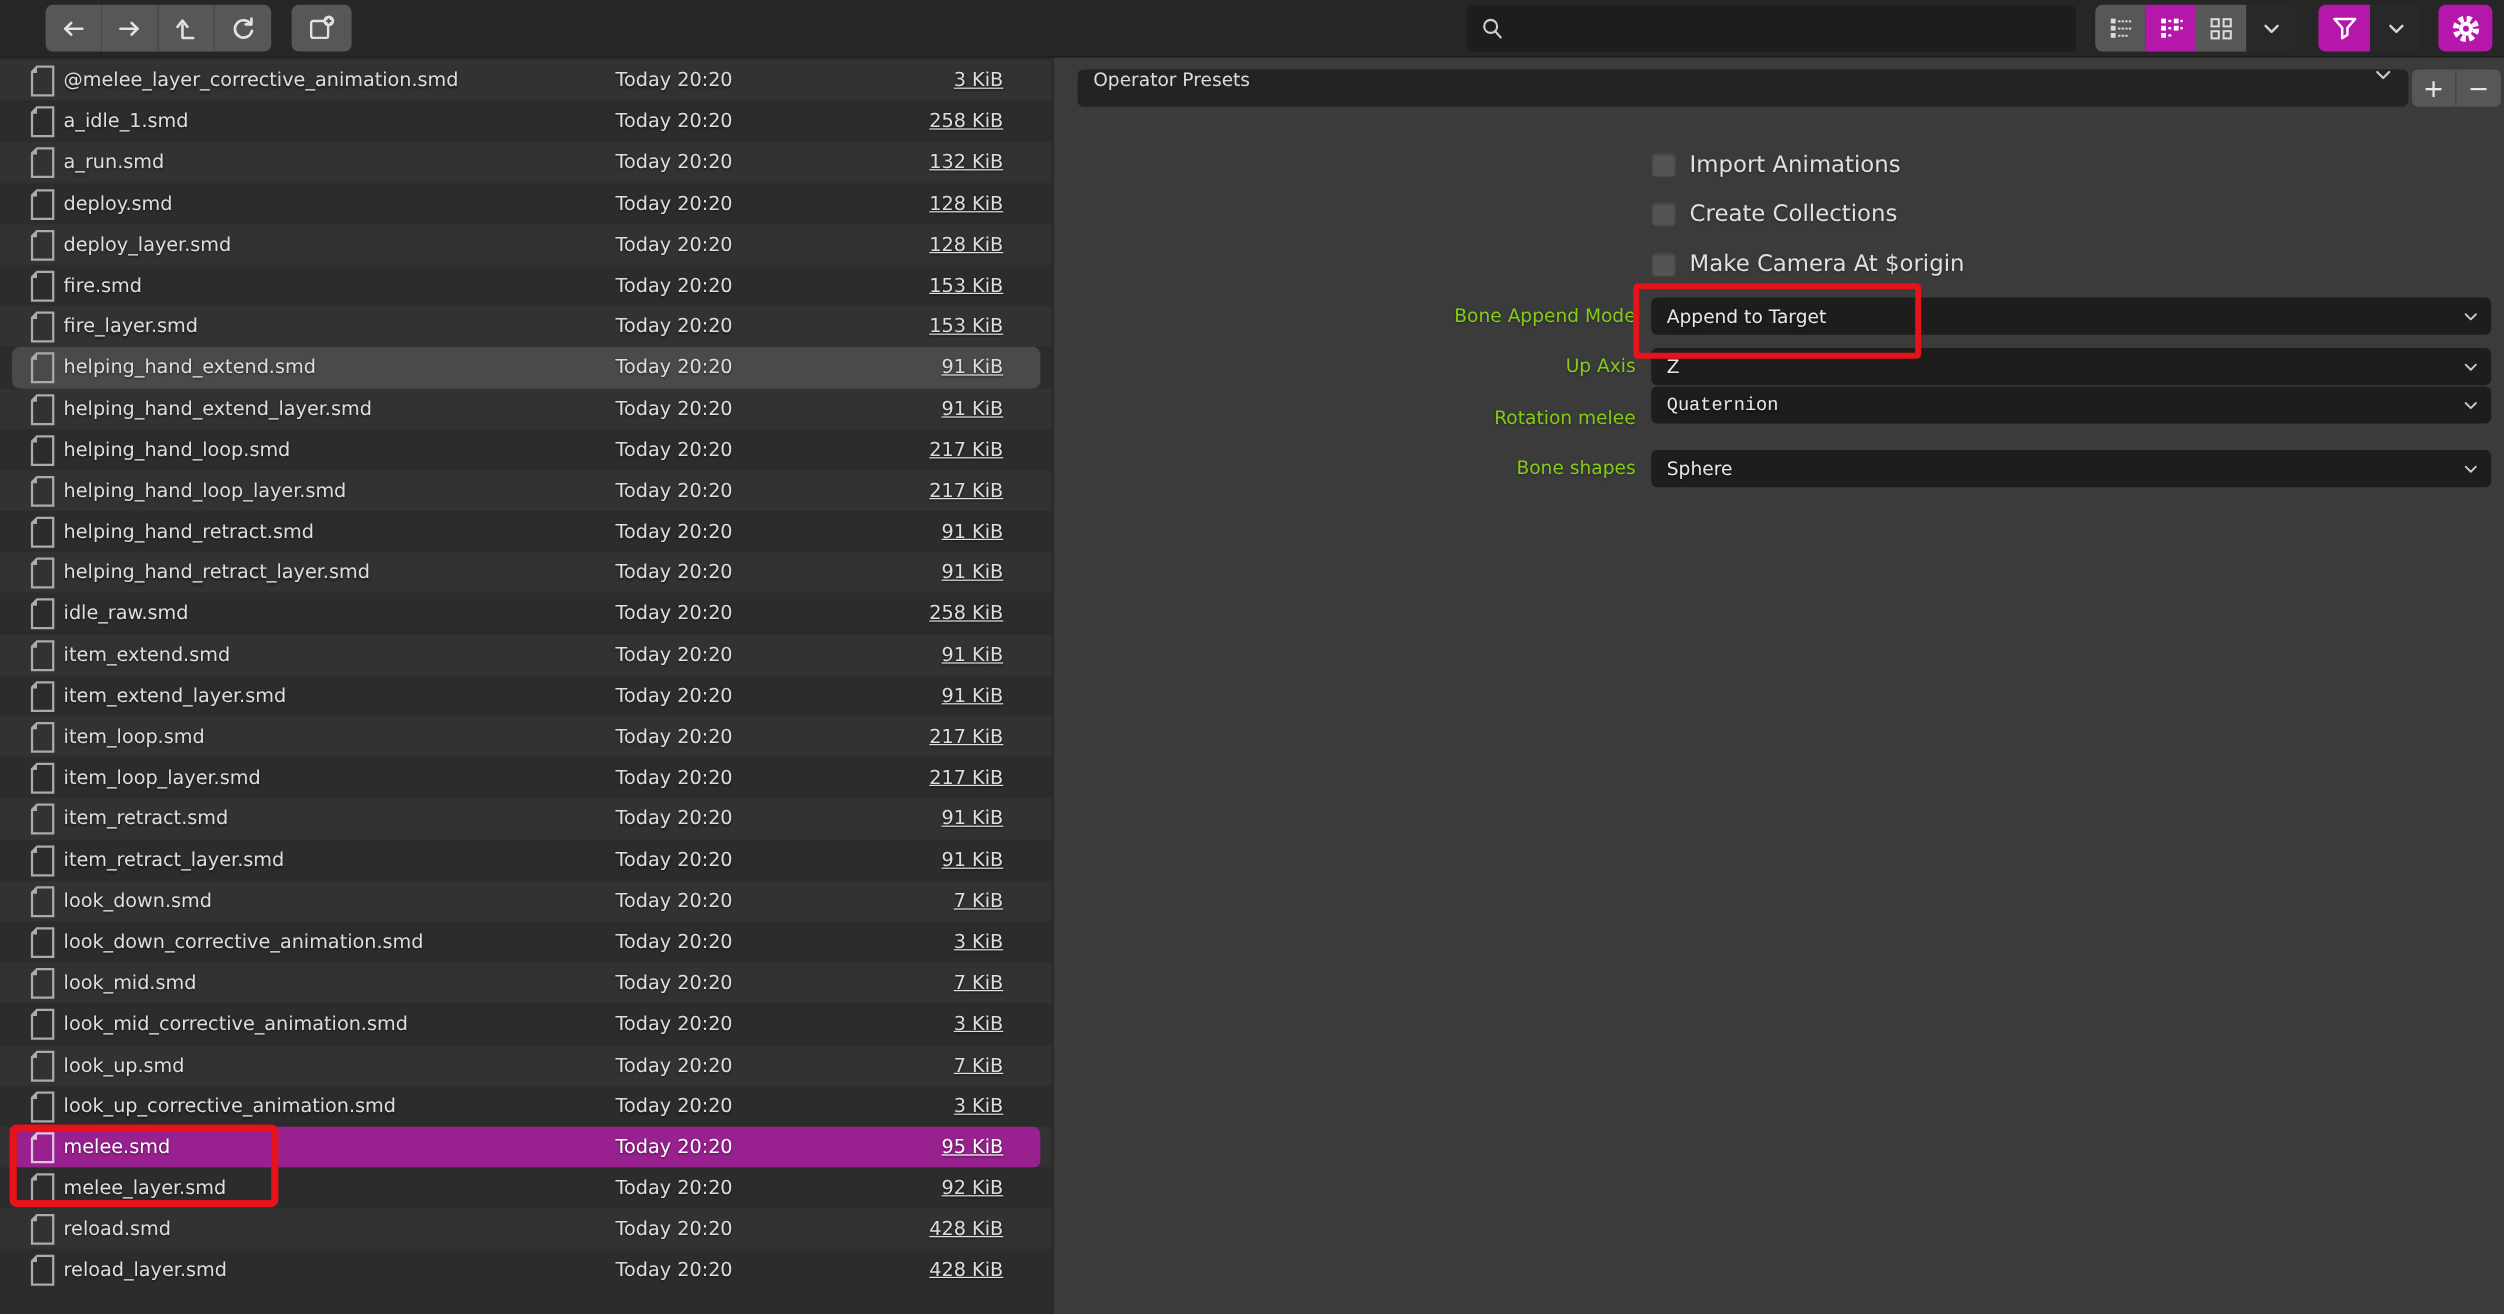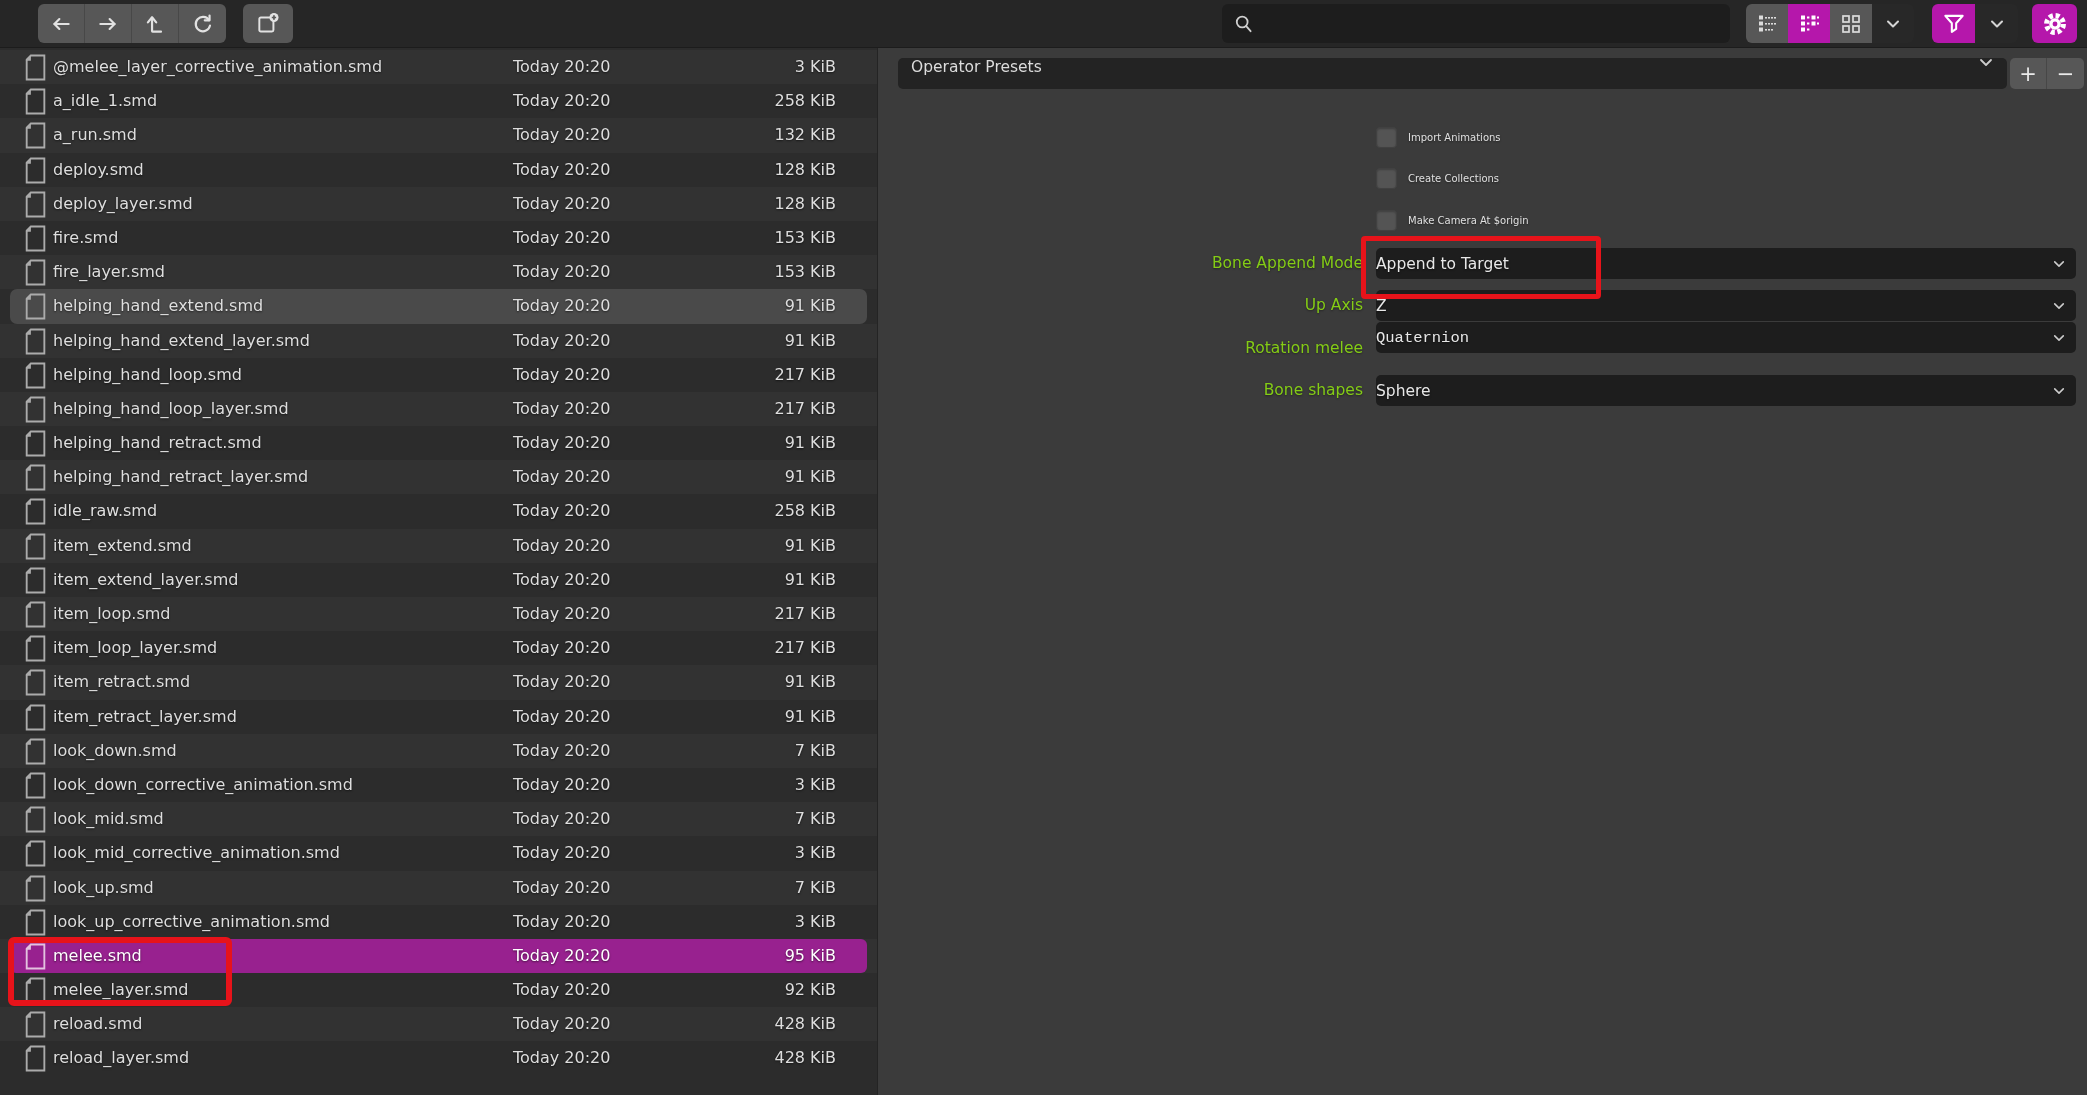--- a/index.html
+++ b/index.html
@@ -38,40 +38,40 @@
   .frow:nth-child(even){background:#2c2c2c;}
   .frow .fill{position:absolute;left:10px;right:10px;top:0;bottom:0;border-radius:7px;}
   .frow.highlight .fill{background:#4a4a4a;}
   .frow.selected .fill{background:#98218f;border-radius:6px;}
   .frow .ficon{position:absolute;left:24px;top:4px;color:#ababab;}
   .frow.selected .ficon{color:#e3c2df;}
   .frow .fname,.frow .fdate,.frow .fsize{position:absolute;top:0;line-height:34.2px;font-size:16px;
         color:#dedede;text-shadow:0 1px 2px rgba(0,0,0,.55);white-space:nowrap;}
   .frow .fname{left:53px;}
   .frow .fdate{left:513px;}
-  .frow .fsize{right:41px;text-align:center;}
+  .frow .fsize{right:41px;text-align:center;text-decoration:underline;}
   .frow.selected .fname,.frow.selected .fdate,.frow.selected .fsize{color:#ffffff;}
 
   
   .rightpane{left:877px;top:48px;width:1210px;height:1047px;background:#3b3b3b;border-left:1px solid #242424;}
   .presets{left:20px;top:10px;width:1109px;height:31px;background:#232323;border-radius:5px;
            display:flex;align-items:flex-start;padding-left:13px;box-sizing:border-box;font-size:15.5px;color:#dcdcdc;}
   .presets .chev{margin-left:auto;margin-right:14px;}
   .pmgroup{left:1132px;top:10px;height:31px;display:flex;}
   .pmgroup .btn{width:37px;height:31px;font-size:21px;color:#eaeaea;}
   .pmgroup .btn:first-child{border-radius:5px 0 0 5px;border-right:1px solid #474747;}
   .pmgroup .btn:last-child{border-radius:0 5px 5px 0;}
   .cbrow{position:absolute;display:flex;align-items:center;height:22px;}
   .checkbox{width:21px;height:21px;background:#545454;border:1px solid #414141;border-radius:4px;
             box-sizing:border-box;box-shadow:inset 0 1px 2px rgba(0,0,0,.25);}
-  .cblabel{margin-left:11px;font-size:10px;color:#e0e0e0;text-shadow:0 1px 2px rgba(0,0,0,.45);}
+  .cblabel{margin-left:11px;font-size:19px;color:#e0e0e0;text-shadow:0 1px 2px rgba(0,0,0,.45);}
   .proplabel{position:absolute;width:485px;text-align:right;font-size:15.5px;color:#84cc16;
              text-shadow:0 1px 2px rgba(0,0,0,.4);line-height:31px;}
   .propwidget{position:absolute;left:498px;width:700px;height:31px;background:#1d1d1d;border-radius:5px;
-              display:flex;align-items:center;box-sizing:border-box;
+              display:flex;align-items:center;padding-left:13px;box-sizing:border-box;
               font-size:15.5px;color:#e8e8e8;text-shadow:0 1px 2px rgba(0,0,0,.5);}
   .propwidget .chev{margin-left:auto;margin-right:11px;}
 
   .chev{width:14px;height:9px;flex:0 0 auto;}
 
   
   .anno{position:absolute;border:5px solid var(--anno);border-radius:4px;z-index:50;pointer-events:none;}
   .anno2{border-width:6px;border-radius:6px;}
 </style>
 </head>

